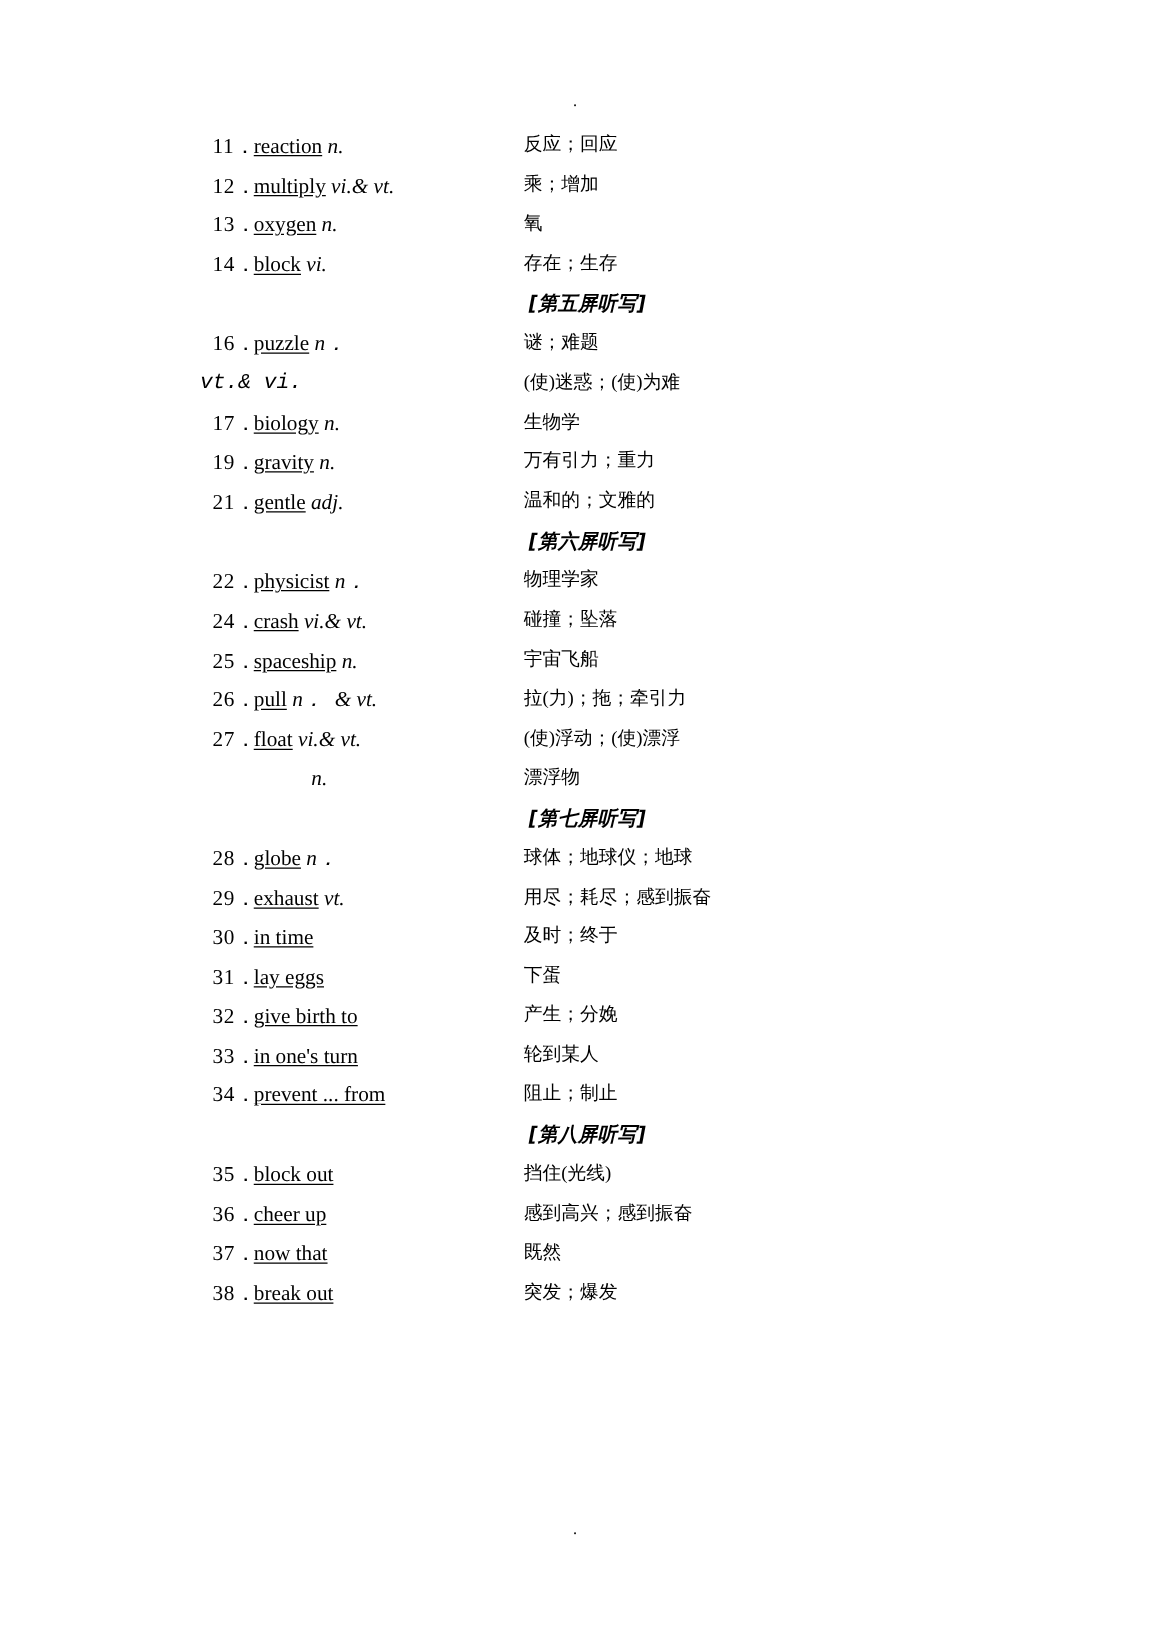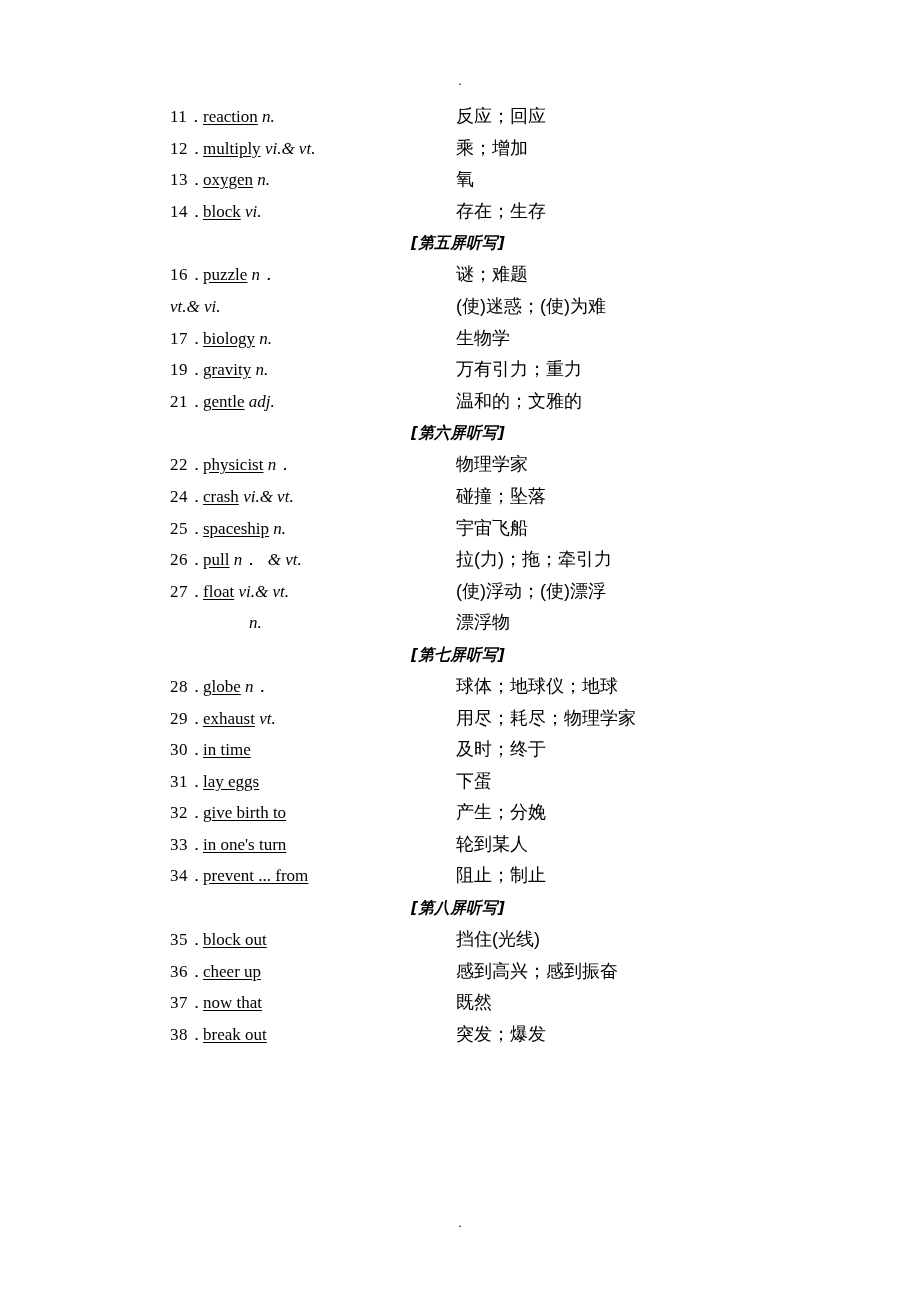--- a/index.html
+++ b/index.html
@@ -68,40 +68,42 @@
   }
   .eng .hw {
     text-decoration: underline;
     text-underline-offset: 2px;
   }
   .eng .pos {
     font-style: italic;
   }
   
   .eng.cont-left {
-    left: 170px;
+    left: 160px;
+    font-family: Liberation Mono, monospace;
   }
   .eng.cont-indent {
     left: 249px;
   }
   .cn {
     position: absolute;
-    left: 456px;
-    top: 0;
-    font-size: 18px;
+    left: 419px;
+    top: 0;
+    font-size: 15px;
     line-height: 25px;
-    font-family: Liberation Sans, sans-serif;
+    font-family: Liberation Serif, serif;
     white-space: pre;
   }
 
   
   .section-header {
     position: relative;
     height: 32px;
     width: 728px;
+    margin-left: 12px;
   }
   .section-header .sh-text {
     position: absolute;
     left: 411px;
     top: 0;
     font-size: 16px;
     line-height: 26px;
     font-family: "DejaVu Sans", "Liberation Sans", sans-serif;
     font-weight: bold;
     font-style: italic;
@@ -204,21 +206,21 @@
         <span class="sh-text">[第七屏听写]</span>
       </div>
       <div class="vrow">
         <span class="num">28．</span>
         <span class="eng"><span class="hw">globe</span><span class="pos"> n．</span></span>
         <span class="cn">球体；地球仪；地球</span>
       </div>
       <div class="vrow">
         <span class="num">29．</span>
         <span class="eng"><span class="hw">exhaust</span><span class="pos"> vt.</span></span>
-        <span class="cn">用尽；耗尽；物理学家</span>
+        <span class="cn">用尽；耗尽；感到振奋</span>
       </div>
       <div class="vrow">
         <span class="num">30．</span>
         <span class="eng"><span class="hw">in time</span><span class="pos"></span></span>
         <span class="cn">及时；终于</span>
       </div>
       <div class="vrow">
         <span class="num">31．</span>
         <span class="eng"><span class="hw">lay eggs</span><span class="pos"></span></span>
         <span class="cn">下蛋</span>

